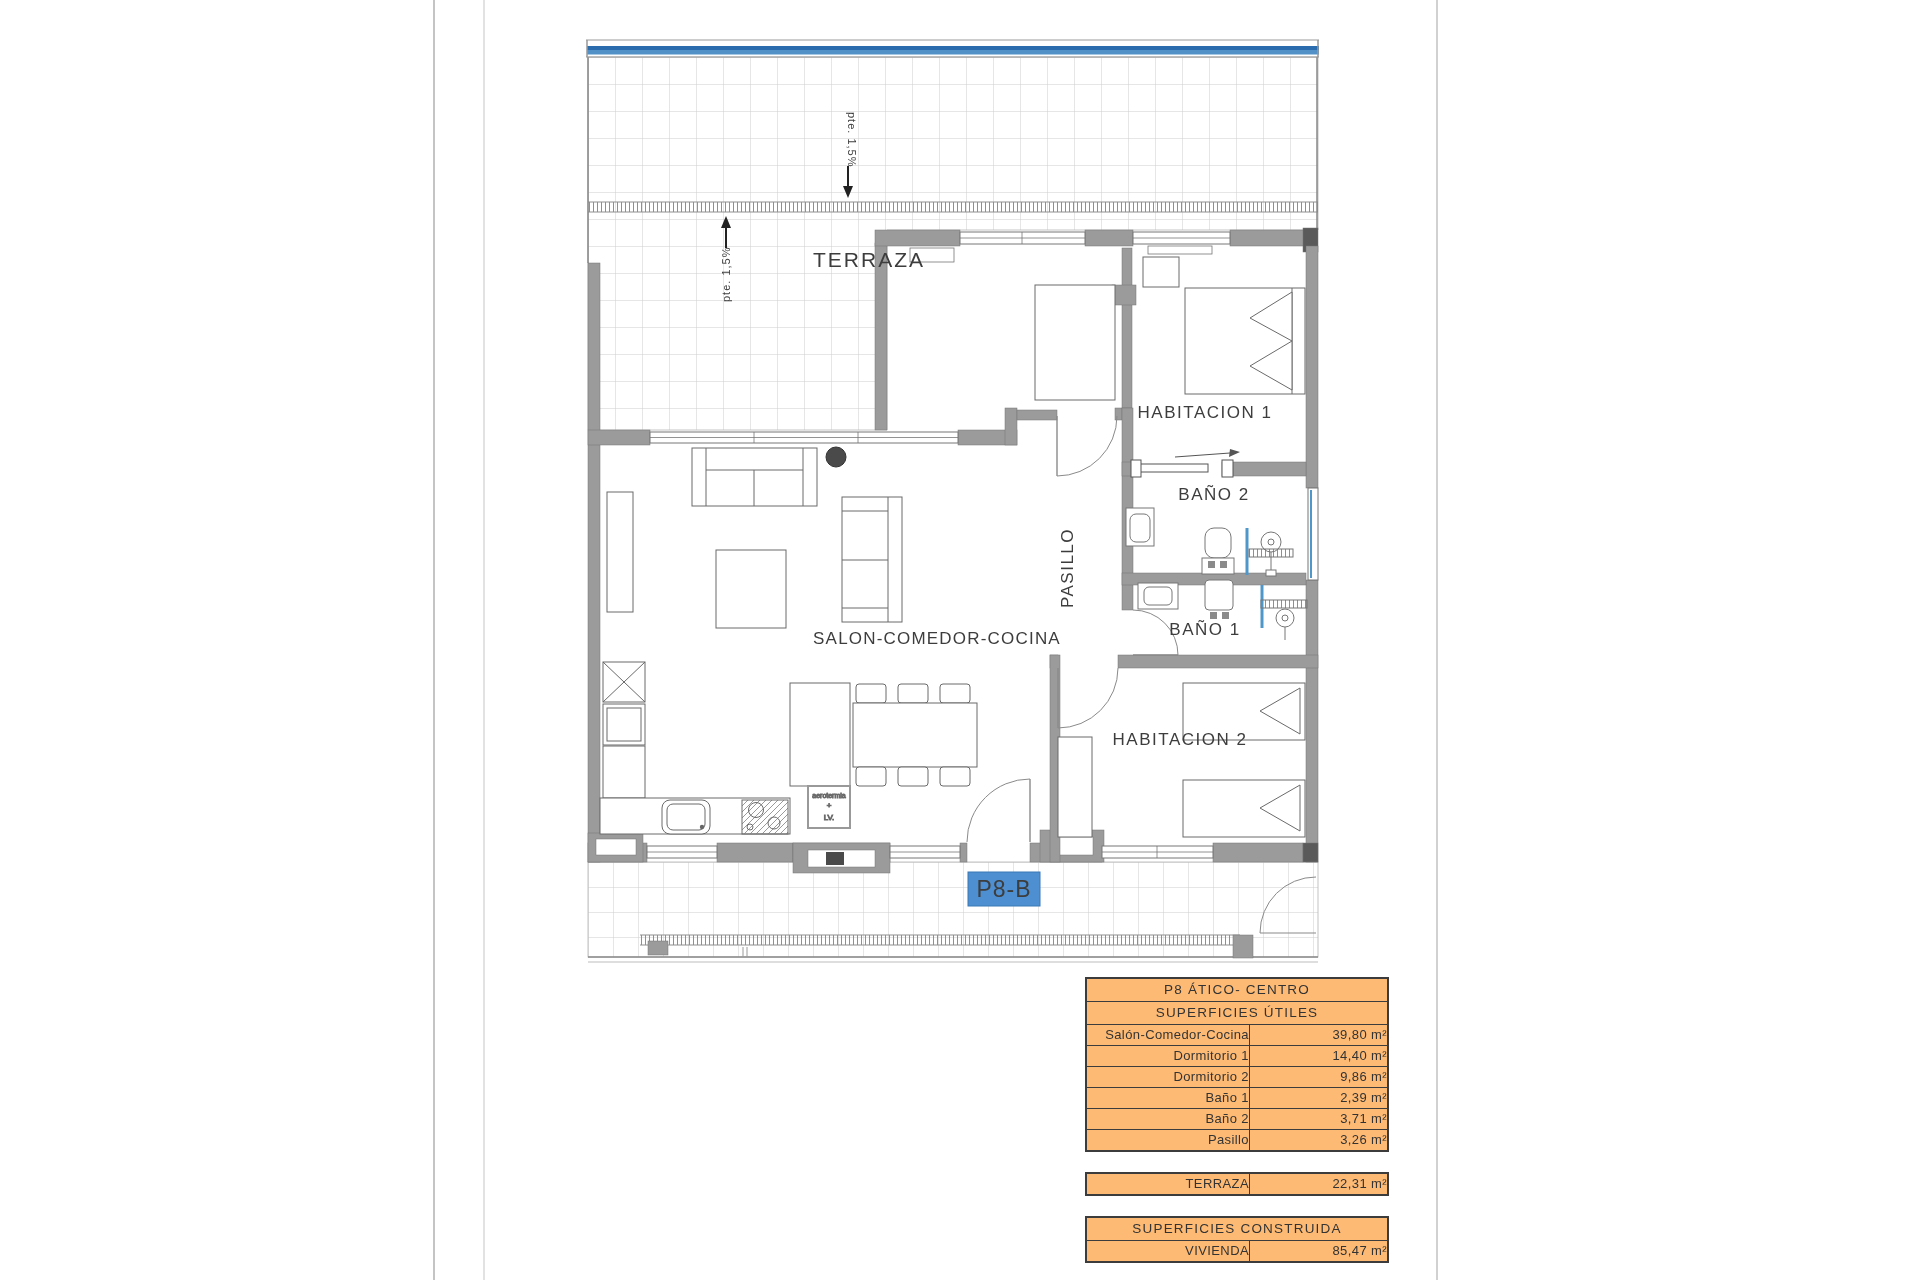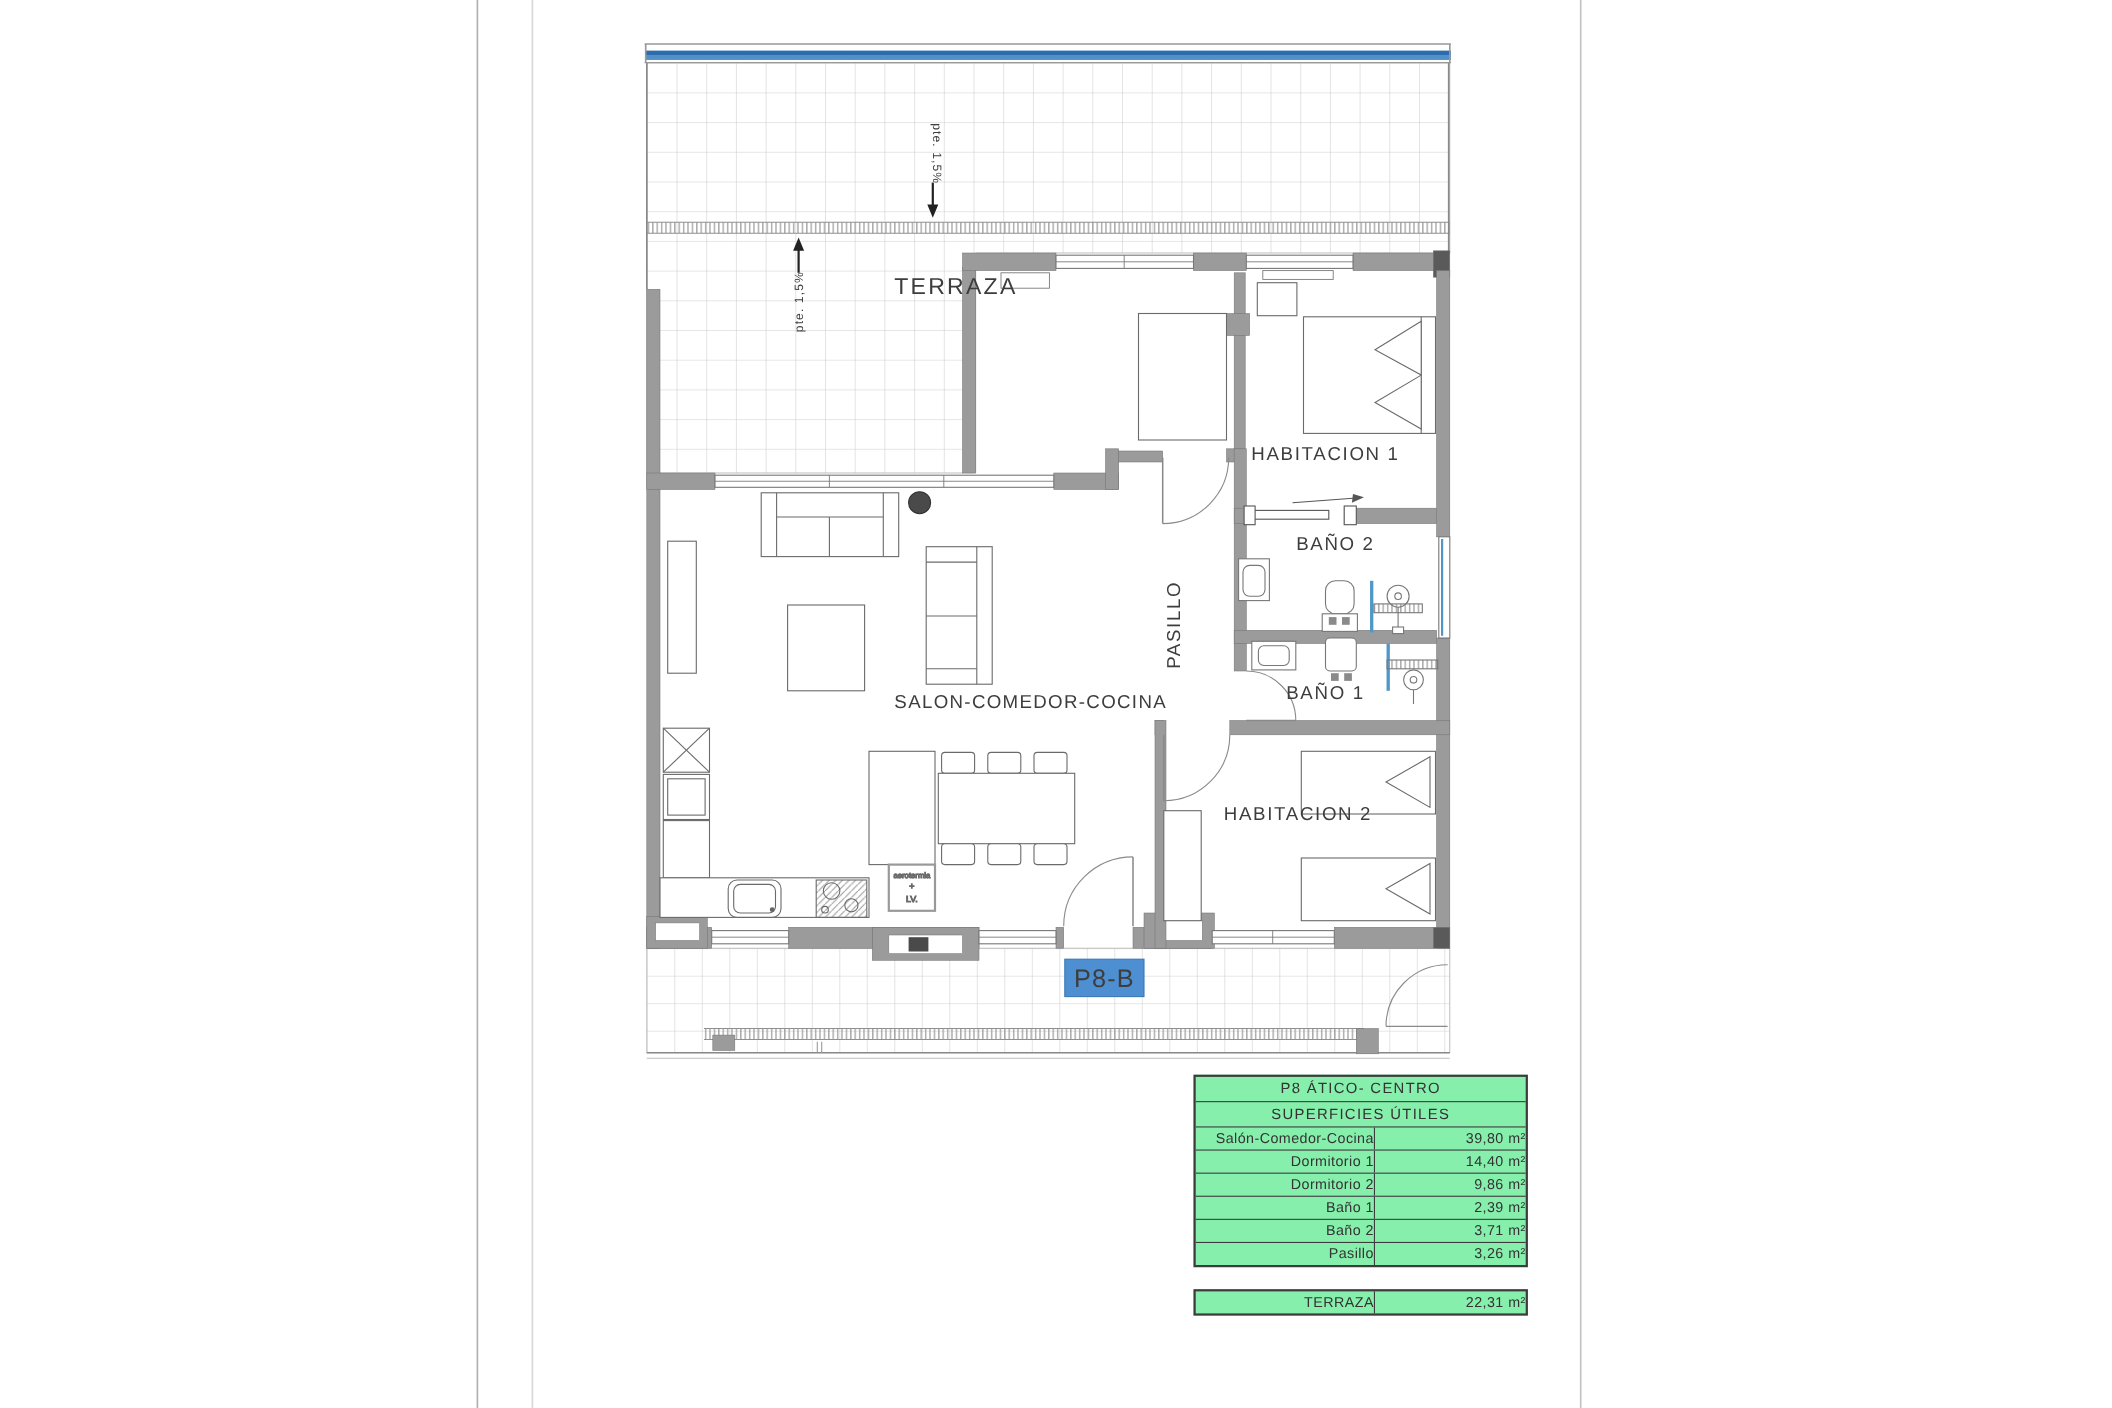--- a/index.html
+++ b/index.html
@@ -1,20 +1,20 @@
 <!DOCTYPE html>
 <html><head>
 <meta charset="utf-8">
 <style>
   html,body { margin:0; padding:0; background:#ffffff; }
   #page { position:relative; width:1920px; height:1280px; background:#ffffff; overflow:hidden;
           font-family:"Liberation Sans", sans-serif; }
   svg text { font-family:"Liberation Sans", sans-serif; fill:#3d3d3d; }
 
-  .tbl { position:absolute; background:#86efac; border:2px solid #3c3c3c; box-sizing:border-box;
+  .tbl { position:absolute; background:#fdba74; border:2px solid #3c3c3c; box-sizing:border-box;
          color:#333; width:304px; }
   .tbl .hdr { border-bottom:1px solid #3c3c3c; text-align:center; padding:3px 0 4px 0;
               font-size:13.5px; letter-spacing:1.2px; }
   .tbl .hdr:last-child { border-bottom:none; }
   .tbl .row { display:flex; border-bottom:1px solid #3c3c3c; font-size:13px; letter-spacing:0.4px; }
   .tbl .row:last-child { border-bottom:none; }
   .tbl .cell-l { width:163px; border-right:1px solid #3c3c3c; text-align:right; padding:2px 0 3px 0; box-sizing:border-box; }
   .tbl .cell-r { flex:1; text-align:right; padding:2px 0 3px 0; }
 </style>
 </head>
@@ -360,14 +360,21 @@
 
 
 <div class="tbl" style="left:1085px; top:1172px;">
   <div class="row">
     <div class="cell-l">TERRAZA</div>
     <div class="cell-r">22,31 m²</div>
   </div>
 </div>
 
 
-
+<div class="tbl" style="left:1085px; top:1216px;">
+  <div class="hdr">SUPERFICIES CONSTRUIDA</div>
+  <div class="row">
+    <div class="cell-l">VIVIENDA</div>
+    <div class="cell-r">85,47 m²</div>
+  </div>
 </div>
 
+</div>
+
 </body></html>

